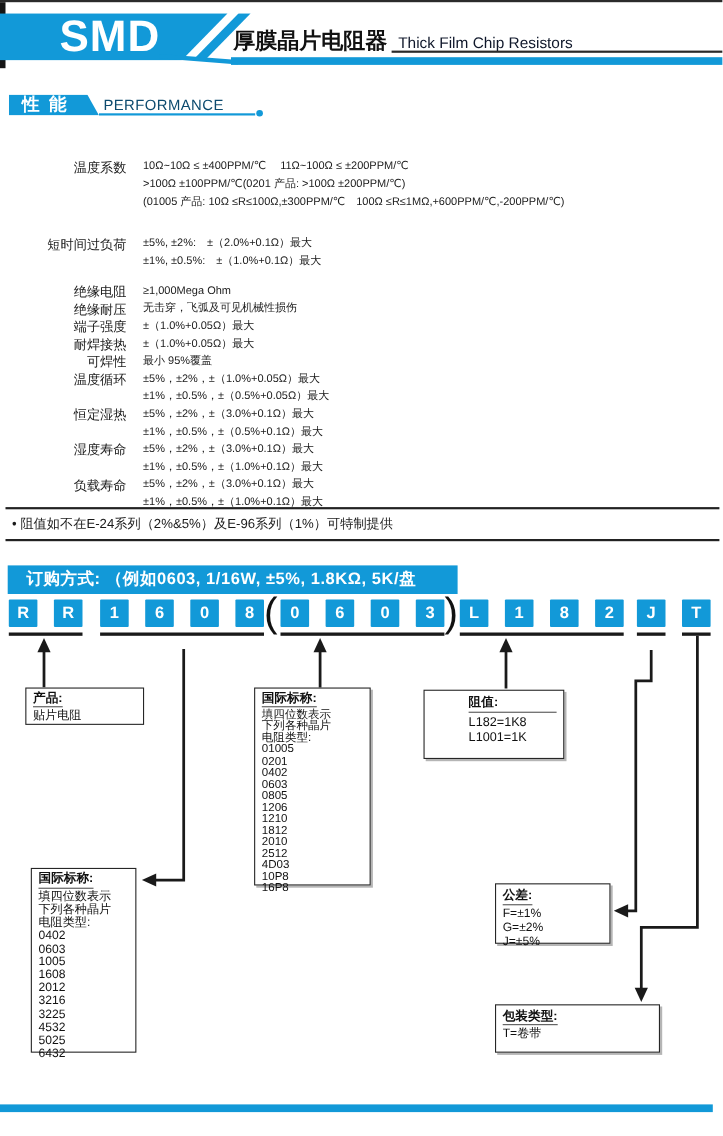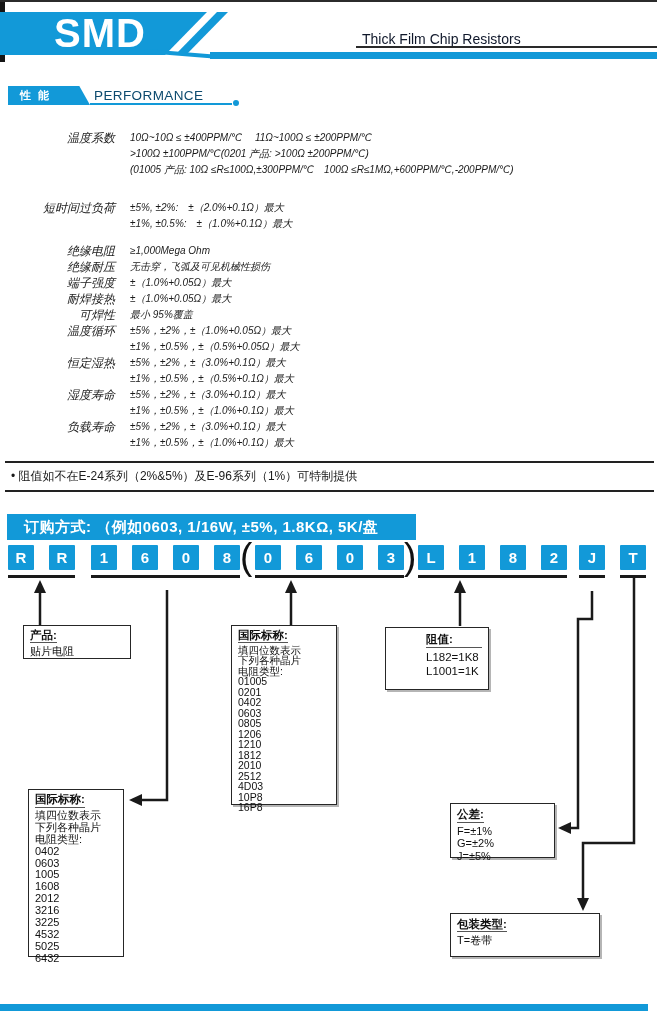--- a/index.html
+++ b/index.html
@@ -20,27 +20,27 @@
     color:#fff;letter-spacing:1px;}
   .title-cn{position:absolute;left:212px;top:24px;font-size:20px;font-weight:bold;color:#111;}
   .title-en{position:absolute;left:362px;top:31px;font-size:14px;color:#0f172a;}
   .en-underline{position:absolute;left:356px;top:46px;width:301px;height:2px;background:#2a2a2a;}
   .band-diag{position:absolute;left:145px;top:49px;width:72px;height:4px;background:var(--accent);
     transform:rotate(4.5deg);transform-origin:left top;}
   .band{position:absolute;left:210px;top:52px;width:447px;height:7px;background:var(--accent);}
 
   
   .perf-tab{position:absolute;left:8px;top:86px;width:82px;height:19px;background:var(--accent);
-    clip-path:polygon(0 0,87% 0,100% 100%,0 100%);color:#fff;font-weight:bold;font-size:11px;
+    clip-path:polygon(0 0,87% 0,100% 100%,0 100%);color:#fff;font-weight:bold;font-size:16px;
     line-height:19px;padding-left:12px;letter-spacing:2px;}
   .perf-en{position:absolute;left:94px;top:88px;font-size:13.5px;color:#0c4a6e;letter-spacing:0.4px;}
   .perf-underline{position:absolute;left:90px;top:103px;width:142px;height:2px;background:var(--accent);}
   .perf-dot{position:absolute;left:233px;top:100px;width:6px;height:6px;border-radius:50%;background:var(--accent);}
 
-  .prows{position:absolute;left:43px;top:130px;width:605px;font-style:italic;}
+  .prows{position:absolute;left:43px;top:144px;width:605px;}
   .prow{display:flex;align-items:flex-start;}
   .prow:nth-child(2){margin-top:22px;}
   .prow:nth-child(3){margin-top:11px;}
   .plbl{width:72px;text-align:right;font-size:12px;line-height:16px;flex:none;}
   .pval{margin-left:15px;font-size:10px;line-height:16px;white-space:pre-line;}
 
   .note{position:absolute;left:5px;top:461px;width:649px;border-top:2px solid #222;
     border-bottom:2px solid #222;font-size:12px;padding:5px 0 5px 6px;}
 
   
@@ -64,39 +64,40 @@
   .connectors{position:absolute;left:0;top:540px;width:657px;height:470px;pointer-events:none;}
 
   .abox{position:absolute;background:#fff;border:1.5px solid #262626;padding:4px 6px;
     font-size:11px;line-height:12.3px;color:#111;z-index:2;}
   .abox-title{font-weight:bold;font-size:11.5px;border-bottom:1.5px solid #555;
     display:table;padding-bottom:1px;margin-bottom:2px;}
   .shadowed{box-shadow:2px 2px 0 #b5b5b5;}
   .product-box{left:23px;top:625px;width:108px;height:34px;padding:3px 6px;}
   .metric-box{left:28px;top:789px;width:96px;height:168px;line-height:11.9px;}
   .inch-box{left:231px;top:625px;width:106px;height:180px;font-size:10.5px;line-height:10.5px;}
-  .res-box{left:385px;top:627px;width:104px;height:63px;font-size:11.5px;line-height:14px;padding-left:40px;}
+  .res-box{left:385px;top:627px;width:128px;height:63px;font-size:11.5px;line-height:14px;padding-left:40px;}
   .res-box .abox-title{display:block;}
   .tol-box{left:450px;top:803px;width:105px;height:55px;line-height:12.6px;}
   .pack-box{left:450px;top:913px;width:150px;height:44px;}
 
   .bottom-bar{position:absolute;left:0;top:1004px;width:648px;height:7px;background:var(--accent);}
 </style>
 </head>
 <body>
 
 <div class="page">
 
   <div class="top-line"></div>
   <div class="left-strip"></div>
   <div class="banner-wrap">
     <div class="banner-main"></div>
     <div class="banner-stripe"></div>
   </div>
   <div class="brand">SMD</div>
+  <div class="title-cn">厚膜晶片电阻器</div>
   <div class="title-en">Thick Film Chip Resistors</div>
   <div class="en-underline"></div>
   <div class="band-diag"></div>
   <div class="band"></div>
 
   <div class="perf-tab">性 能</div>
   <div class="perf-en">PERFORMANCE</div>
   <div class="perf-underline"></div>
   <div class="perf-dot"></div>
 

